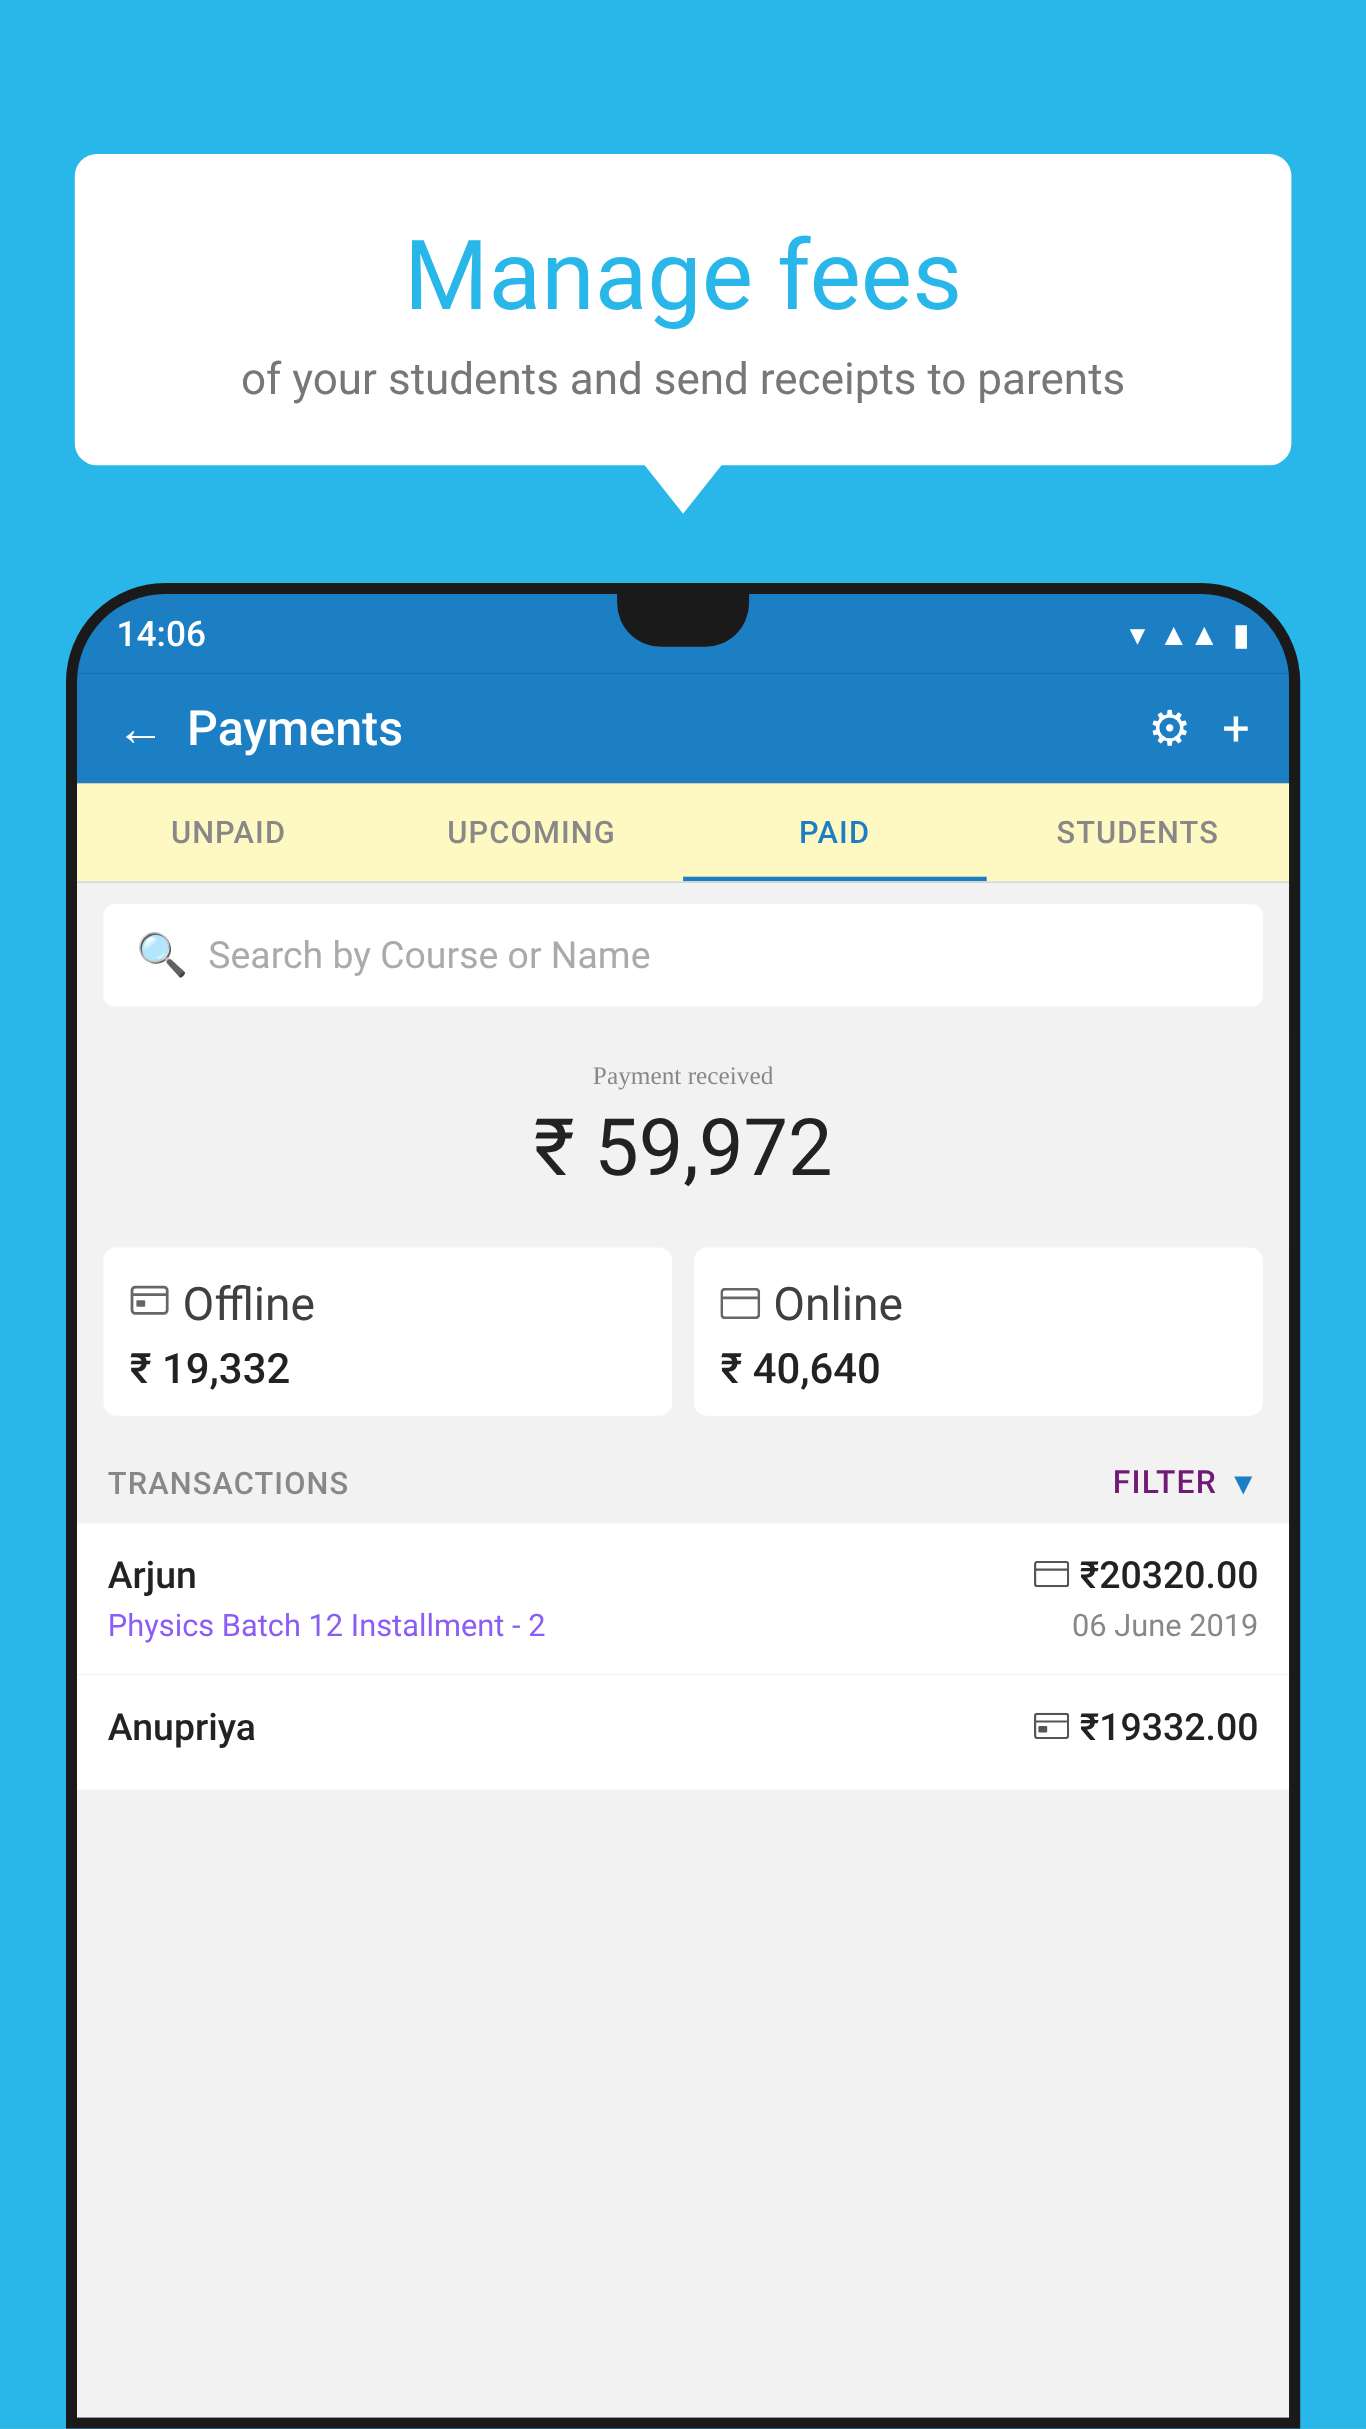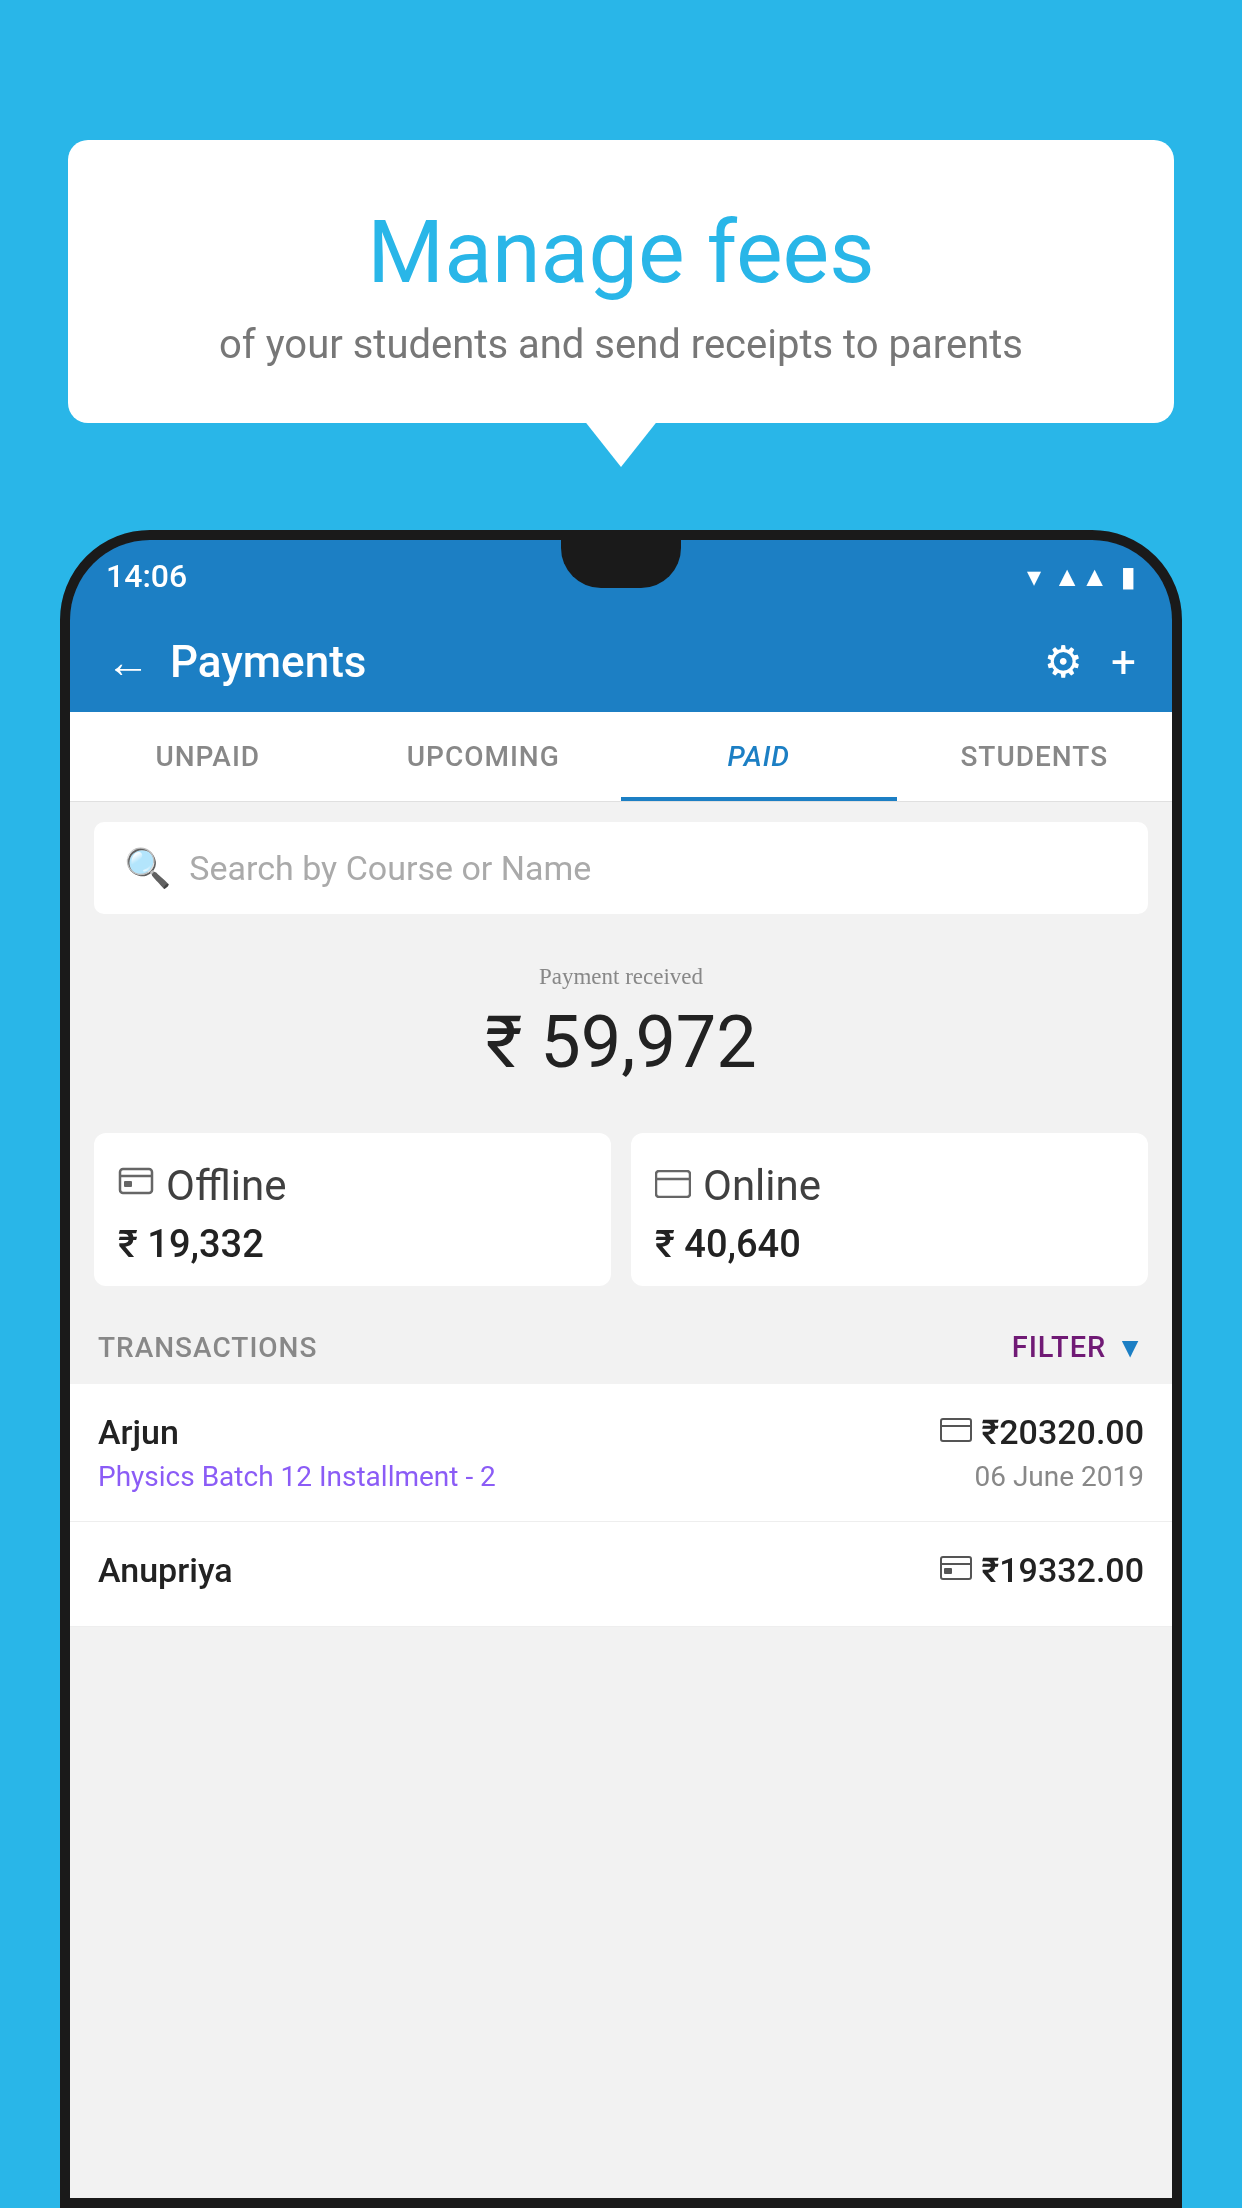--- a/index.html
+++ b/index.html
@@ -144,42 +144,41 @@
     }
 
     .header-icon {
       color: white;
       font-size: 44px;
       cursor: pointer;
     }
 
     
     .tabs {
-      background: #ffffff;
+      background: #fef9c3;
       display: flex;
       border-bottom: 1px solid #e0e0e0;
       height: 90px;
     }
 
     .tab {
       flex: 1;
       display: flex;
       align-items: center;
       justify-content: center;
       font-size: 28px;
       font-weight: 500;
       color: #888;
       letter-spacing: 1px;
       cursor: pointer;
       position: relative;
     }
 
     .tab.active {
       color: #1c7fc4;
-      font-style: italic;
     }
 
     .tab.active::after {
       content: '';
       position: absolute;
       bottom: 0;
       left: 0;
       right: 0;
       height: 4px;
       background: #1c7fc4;

